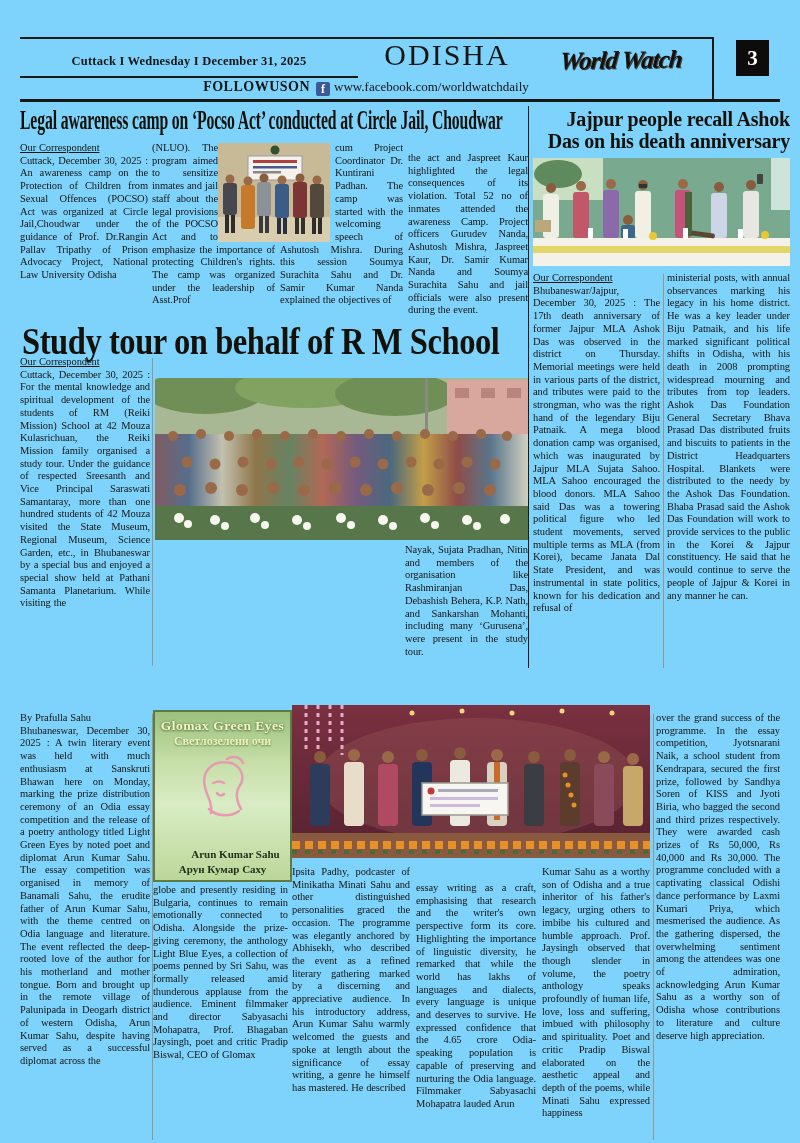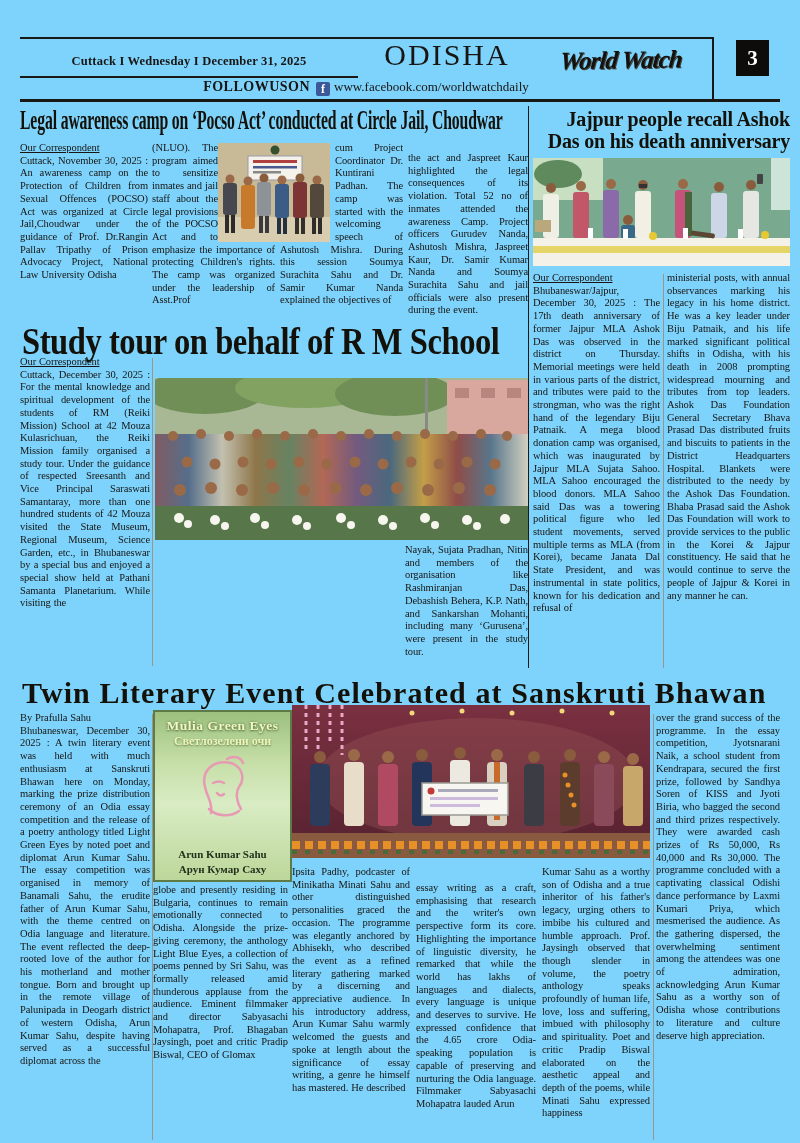--- a/index.html
+++ b/index.html
@@ -27,21 +27,21 @@
   .byline{text-decoration:underline;}
   .byline-plain{}
   .spacer-r{float:right;width:57px;height:100px;}
   .spacer-l{float:left;width:55px;height:100px;}
   .photo{position:absolute;overflow:hidden;background:#ccc;}
   .photo svg{display:block;width:100%;height:100%;}
   
   .cover{position:absolute;left:133px;top:40px;width:135px;height:168px;background:linear-gradient(#9cc07e,#c6dfa8 30%,#d9ecc4 55%,#bcd79a);border:2px solid #5e7b47;overflow:hidden;text-align:center;}
   .cover .t-en{margin-top:6px;font-size:13.5px;font-weight:bold;color:#f4f8c6;text-shadow:0 1px 2px #5e7b47,0 0 3px #5e7b47;letter-spacing:.5px;}
   .cover .t-bg{font-size:12px;font-weight:bold;color:#eef4b8;text-shadow:0 1px 2px #5e7b47;}
-  .cover .a-en{position:absolute;left:0;bottom:20px;width:100%;font-size:11px;font-weight:bold;color:#23321c;}
+  .cover .a-en{position:absolute;left:0;bottom:20px;width:100%;font-size:11px;font-weight:bold;color:#23321c;padding-left:13px;}
   .cover .a-bg{position:absolute;left:0;bottom:5px;width:100%;font-size:11px;font-weight:bold;color:#23321c;}
 </style>
 </head>
 <body>
 
 <div class="page">
 
   <header>
     <div class="rule" style="left:20px;top:37px;width:692px;height:2px;"></div>
     <div class="dateline">Cuttack I Wednesday  I December 31, 2025</div>
@@ -53,21 +53,21 @@
     <div class="follow">
       <span class="lbl">FOLLOWUSON</span><span class="fb">f</span><span>www.facebook.com/worldwatchdaily</span>
     </div>
     <div class="rule" style="left:20px;top:99px;width:760px;height:3px;"></div>
   </header>
 
   <section class="abs" style="left:20px;top:106px;width:508px;height:232px;">
     <div class="hl a1-hl abs" style="left:0;top:2px;">Legal awareness camp on ‘Pocso Act’ conducted  at Circle Jail, Choudwar</div>
     <div class="col" style="left:0;top:36px;width:128px;height:198px;">
       <div class="byline">Our Correspondent</div>
-      <div>Cuttack, November 30, 2025 : An awareness camp on the Protection of Children from Sexual Offences (POCSO) Act was organized at Circle Jail,Choudwar under the guidance of Prof. Dr.Rangin Pallav Tripathy of Prison Advocacy Project, National Law University Odisha</div>
+      <div>Cuttack, December 30, 2025 : An awareness camp on the Protection of Children from Sexual Offences (POCSO) Act was organized at Circle Jail,Choudwar under the guidance of Prof. Dr.Rangin Pallav Tripathy of Prison Advocacy Project, National Law University Odisha</div>
     </div>
     <div class="col" style="left:260px;top:36px;width:123px;height:198px;">
       <div class="spacer-l"></div>
       <span>cum Project Coordinator Dr. Kuntirani Padhan. The camp was started with the welcoming speech of Ashutosh Mishra. During this session Soumya Surachita Sahu and Dr. Samir Kumar Nanda explained the objectives of</span>
     </div>
     <div class="col" style="left:132px;top:36px;width:123px;height:198px;">
       <div class="spacer-r"></div>
       <span>(NLUO). The program aimed to sensitize inmates and jail staff about the legal provisions of the POCSO Act and to emphasize the importance of protecting Children's rights. The camp was organized under the leadership of Asst.Prof</span>
     </div>
     <div class="col" style="left:388px;top:36px;width:120px;height:198px;margin-top:10px;">
@@ -257,29 +257,28 @@
             <circle cx="350" cy="141" r="5"></circle>
         </g>
       </svg>
     </div>
     <div class="col" style="left:385px;top:228px;width:123px;height:124px;">
       <span>Nayak, Sujata Pradhan, Nitin and members of the organisation like Rashmiranjan Das, Debashish Behera, K.P. Nath, and Sankarshan Mohanti, including many ‘Gurusena’, were present in the study tour.</span>
     </div>
   </section>
 
   <section class="abs" style="left:20px;top:670px;width:760px;height:473px;">
-    <div class="hl a4-hl abs" style="left:2px;top:6px;">Twin Literary Event Celebrated at Sanskruti Bhawan</div>
     <div class="col" style="left:0;top:42px;width:130px;height:430px;">
       <div class="byline-plain">By Prafulla Sahu</div>
       <div>Bhubaneswar, December 30, 2025 : A twin literary event was held with much enthusiasm at Sanskruti Bhawan here on Monday, marking the prize distribution ceremony of an Odia essay competition and the release of a poetry anthology titled Light Green Eyes by noted poet and diplomat Arun Kumar Sahu. The essay competition was organised in memory of Banamali Sahu, the erudite father of Arun Kumar Sahu, with the theme centred on Odia language and literature. The event reflected the deep-rooted love of the author for his motherland and mother tongue. Born and brought up in the remote village of Palunipada in Deogarh district of western Odisha, Arun Kumar Sahu, despite having served as a successful diplomat across the</div>
     </div>
     <div class="grayrule" style="left:131.5px;top:44px;width:1px;height:426px;"></div>
 
     <div class="cover">
-      <div class="t-en">Mulia Green Eyes</div>
+      <div class="t-en">Glomax Green Eyes</div>
       <div class="t-bg">Светлозелени очи</div>
       <svg viewBox="0 0 80 78" style="width:80px;height:78px;margin-top:4px;">
         <g fill="none" stroke="#e79ab4" stroke-width="2.5" stroke-linecap="round">
           <path d="M48 10 C30 6 18 18 22 34 C24 44 30 50 28 60"></path>
           <path d="M48 10 C60 14 62 26 56 34 C52 40 54 50 58 56"></path>
           <path d="M30 30 C34 28 38 28 41 30"></path>
           <path d="M34 40 C36 43 39 43 41 41"></path>
           <path d="M26 56 C34 64 48 64 56 58"></path>
           <path d="M44 6 C50 2 58 4 60 10"></path>
         </g>

